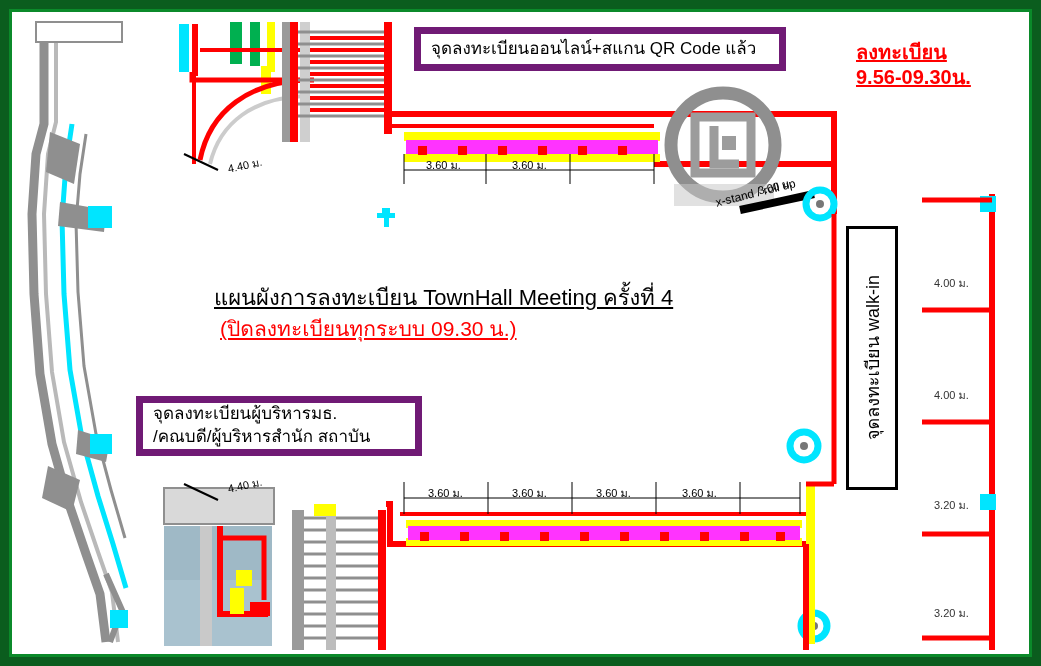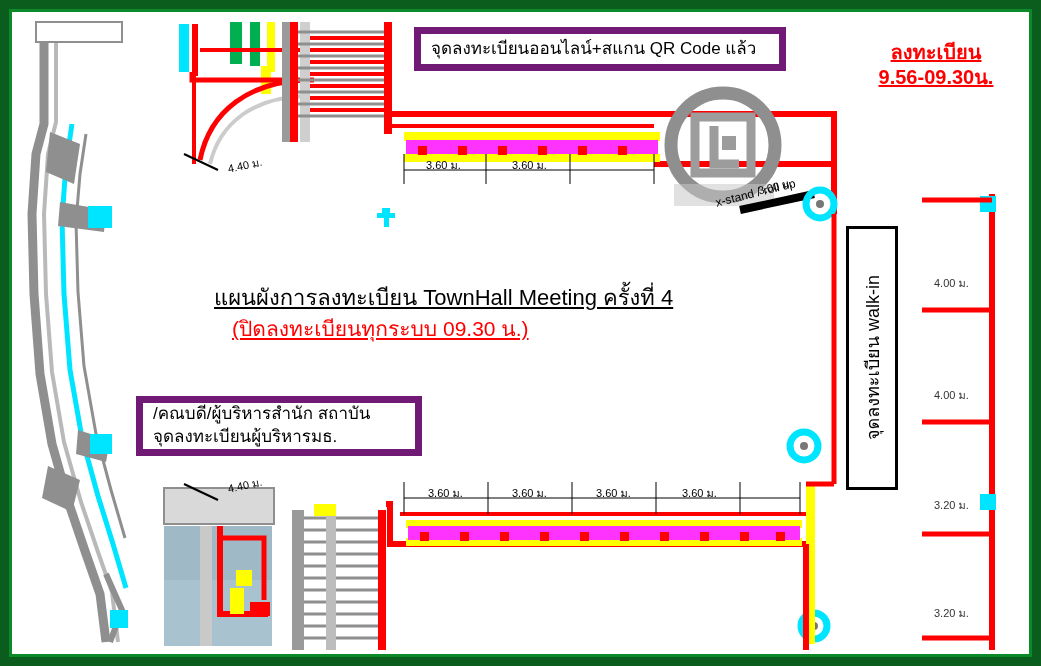--- a/index.html
+++ b/index.html
@@ -52,25 +52,24 @@
     color:#000;
     text-decoration:underline;
     white-space:nowrap;
   }
   .title-sub{
     position:absolute;
     font-size:21px;
     color:#ff0000;
     text-decoration:underline;
     white-space:nowrap;
-    margin-left:12px;
   }
   .reg-time{
     position:absolute;
-    text-align:center;
+    text-align:left;
     color:#ff0000;
     font-size:20px;
     font-weight:bold;
     line-height:1.25;
     white-space:nowrap;
   }
   .reg-time .u{text-decoration:underline;display:block;}
   .vert-box{
     position:absolute;
     background:#ffffff;
@@ -330,22 +329,22 @@
 
     <div class="reg-time" style="left:842px;top:26px;width:160px;">
       <span class="u">ลงทะเบียน</span>
       <span class="u">9.56-09.30น.</span>
     </div>
 
     <div class="title-main" style="left:200px;top:266px;">แผนผังการลงทะเบียน TownHall Meeting ครั้งที่ 4</div>
     <div class="title-sub" style="left:206px;top:298px;">(ปิดลงทะเบียนทุกระบบ 09.30 น.)</div>
 
     <div class="labelbox" style="left:122px;top:382px;width:286px;height:60px;">
+      <div class="line">จุดลงทะเบียนผู้บริหารมธ.</div>
       <div class="line">/คณบดี/ผู้บริหารสำนัก สถาบัน</div>
-      <div class="line">จุดลงทะเบียนผู้บริหารมธ.</div>
     </div>
 
 
     <div class="vert-box" style="left:832px;top:212px;width:52px;height:264px;">
       <div class="vtext">จุดลงทะเบียน walk-in</div>
     </div>
 
     <div class="rot-label" style="left:700px;top:182px;transform:rotate(-14deg);">x-stand / roll up</div>
     <div class="dim-rot" style="left:742px;top:168px;transform:rotate(-14deg);">3.00 ม.</div>
 

